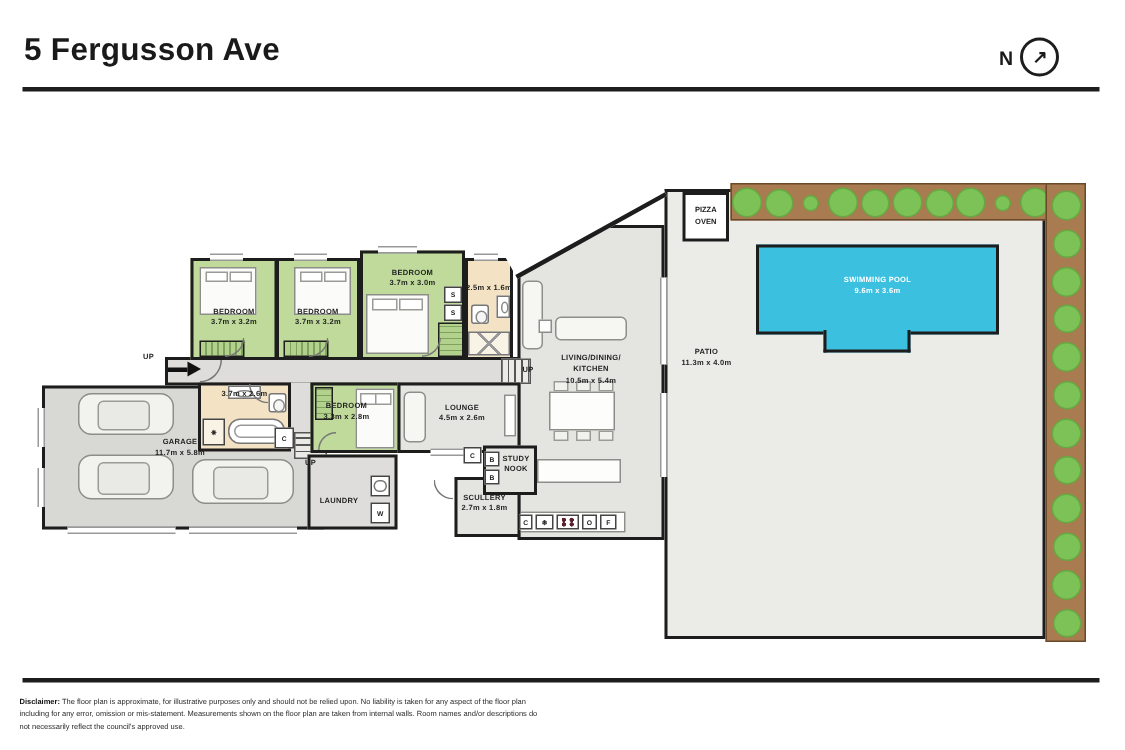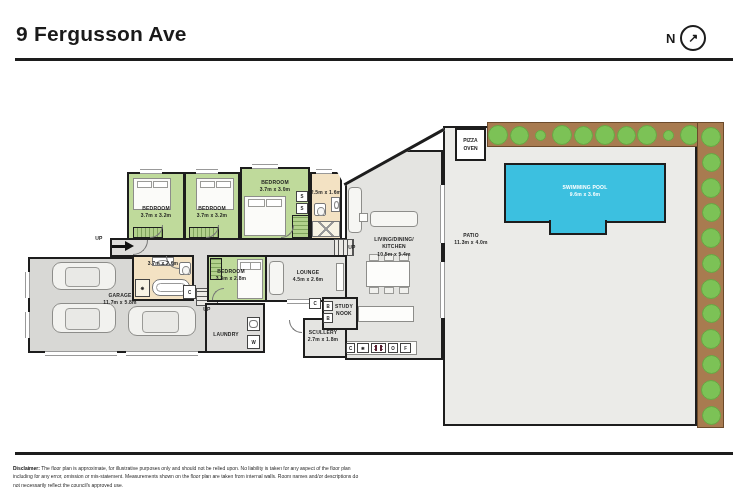--- a/index.html
+++ b/index.html
@@ -72,21 +72,21 @@
   .uparrow-head{position:absolute;left:125px;top:241px;width:0;height:0;z-index:32;
        border-left:9px solid #111;border-top:5.5px solid transparent;border-bottom:5.5px solid transparent;}
   
   .fdiv{position:absolute;left:15px;top:452px;width:718px;height:2.5px;background:#1d1d1d;}
   .disc{position:absolute;left:13px;top:464px;width:348px;font-size:5px;line-height:1.65;color:#2a2a2a;}
   .disc b{color:#111;}
 </style>
 </head>
 <body>
 
-<div class="title">9 Fergusson Ave</div>
+<div class="title">5 Fergusson Ave</div>
 <div class="north">
   <span class="n">N</span>
   <span class="circ">↗</span>
 </div>
 <div class="hdiv"></div>
 
 <div class="abs" style="left:0;top:60px;width:750px;height:390px;">
 
   <div class="room patio" style="left:443px;top:66px;width:254px;height:300px;"></div>
   <div class="garden" style="left:487px;top:62px;width:212px;height:25px;">

